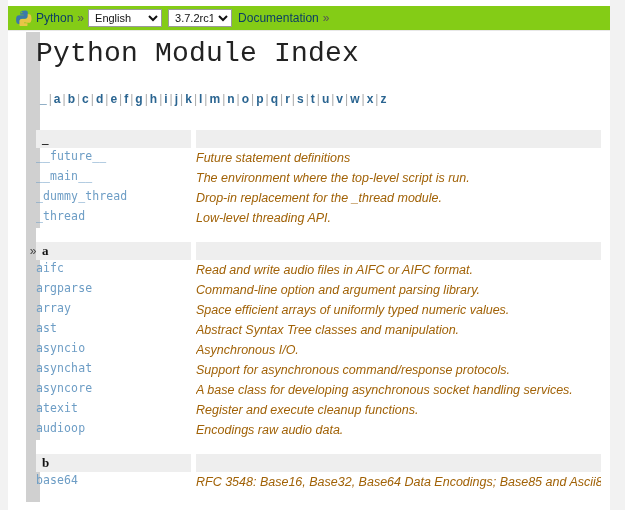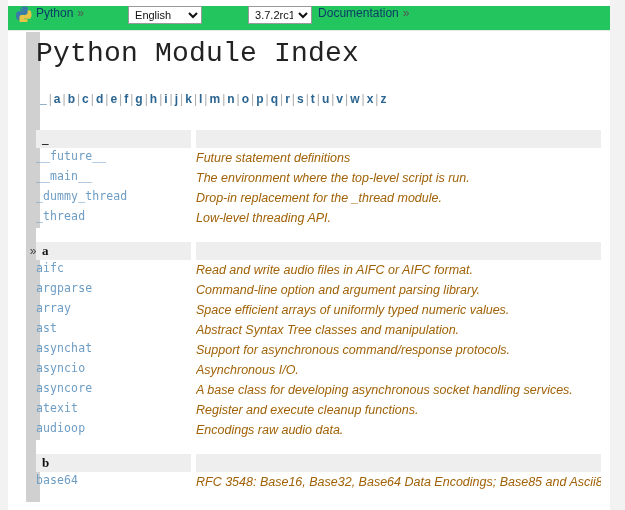--- a/index.html
+++ b/index.html
@@ -36,23 +36,24 @@
     background: #ffffff;
   }
 
   
   #topnav {
     position: absolute;
     left: 8px;
     top: 6px;
     width: 602px;
     height: 25px;
-    background: #22c55e;
+    background: #84cc16;
     border-bottom: 1px solid #e8e8e8;
     display: flex;
+    align-items: center;
     padding-left: 8px;
     box-sizing: border-box;
     white-space: nowrap;
   }
   #topnav .nav-sep {
     color: #555;
     margin: 0 4px;
     font-size: 12px;
   }
   .py-logo {
@@ -71,21 +72,20 @@
 
   select.nav-select {
     font-family: "Liberation Sans", sans-serif;
     font-size: 11px;
     height: 18px;
     padding: 0 2px;
     border: 1px solid #9a9a9a;
     background: #ffffff;
     color: #111;
     border-radius: 0;
-    margin-left: 40px;
   }
   select.sel-lang { width: 74px; }
   select.sel-ver  { width: 64px; }
 
   
   #sidebar-strip {
     position: absolute;
     left: 26px;
     top: 32px;
     width: 14px;
@@ -327,28 +327,28 @@
             <td class="mod-name"><a href="#">array</a></td>
             <td></td>
             <td class="mod-desc">Space efficient arrays of uniformly typed numeric values.</td>
           </tr>
           <tr class="mod">
             <td class="mod-name"><a href="#">ast</a></td>
             <td></td>
             <td class="mod-desc">Abstract Syntax Tree classes and manipulation.</td>
           </tr>
           <tr class="mod">
+            <td class="mod-name"><a href="#">asyncio</a></td>
+            <td></td>
+            <td class="mod-desc">Asynchronous I/O.</td>
+          </tr>
+          <tr class="mod">
             <td class="mod-name"><a href="#">asynchat</a></td>
             <td></td>
             <td class="mod-desc">Support for asynchronous command/response protocols.</td>
-          </tr>
-          <tr class="mod">
-            <td class="mod-name"><a href="#">asyncio</a></td>
-            <td></td>
-            <td class="mod-desc">Asynchronous I/O.</td>
           </tr>
           <tr class="mod">
             <td class="mod-name"><a href="#">asyncore</a></td>
             <td></td>
             <td class="mod-desc">A base class for developing asynchronous socket handling services.</td>
           </tr>
           <tr class="mod">
             <td class="mod-name"><a href="#">atexit</a></td>
             <td></td>
             <td class="mod-desc">Register and execute cleanup functions.</td>

